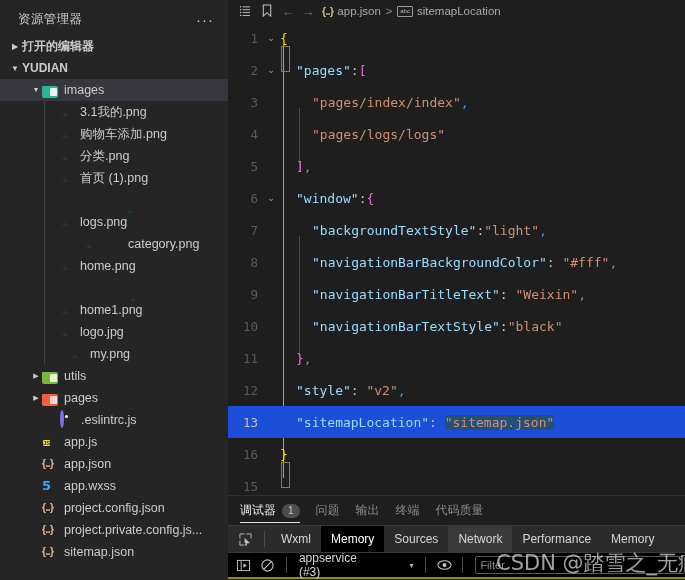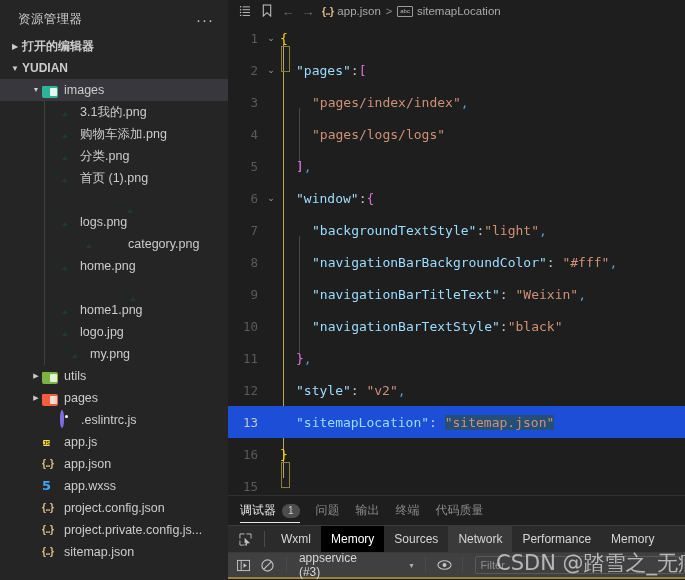--- a/index.html
+++ b/index.html
@@ -255,21 +255,21 @@
   }
   .dt-divider { width:1px; height:16px; background:#4a4a4a; margin:0 6px; }
   .dt-tab {
     font-size: 12px; color:#d6d6d6; padding: 0 10px;
     height: 27px; display:flex; align-items:center; cursor:pointer;
   }
   .dt-tab.dark { background:#000000; color:#ffffff; }
   .dt-tab.hl { background:#3a3a3a; }
   .console-bar {
     height: 27px;
-    background: #404040;
+    background: #000000;
     display:flex; align-items:center;
     padding-left: 4px;
     border-top: 1px solid #3a3a3a;
     border-bottom: 2px solid #9b8438;
     position: relative;
   }
   .cb-icon {
     width: 24px; height:20px; display:flex; align-items:center; justify-content:center;
     color:#c5c5c5; cursor:pointer; font-size: 13px;
   }

